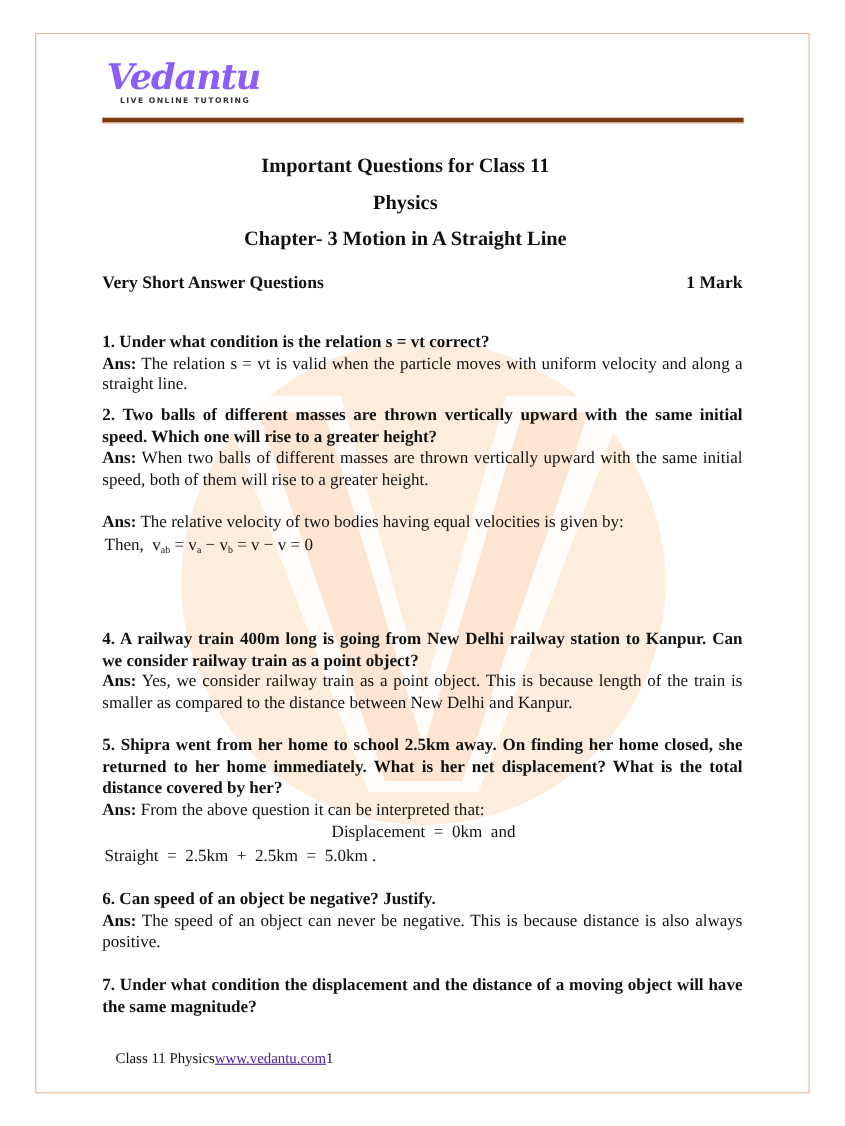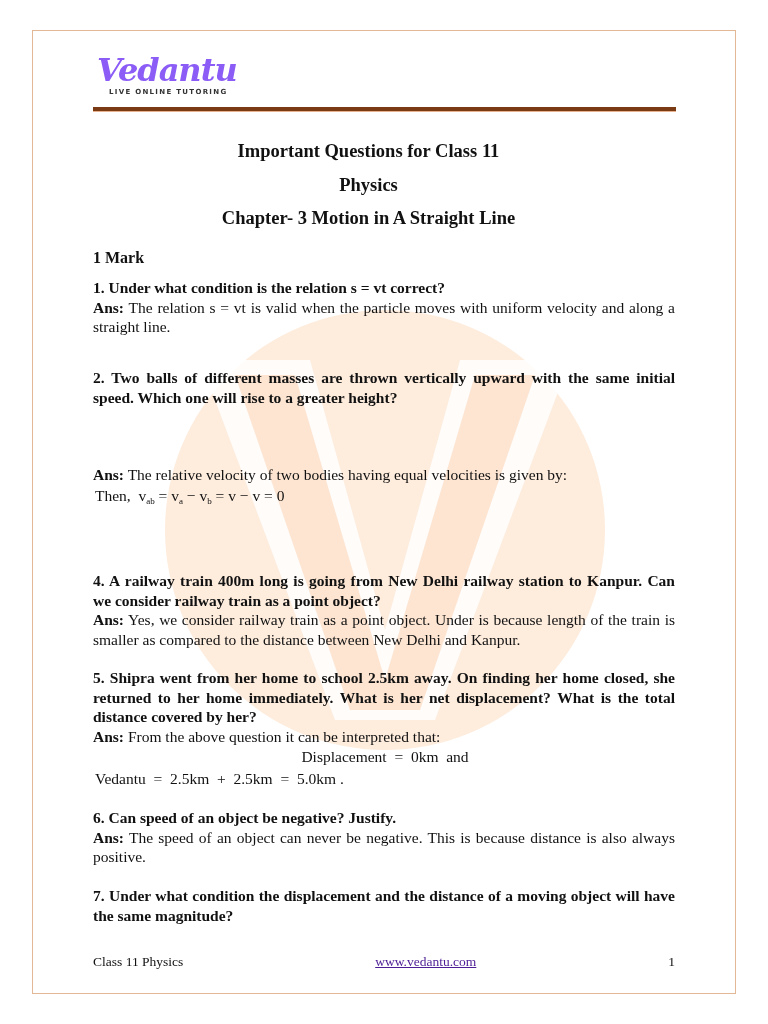--- a/index.html
+++ b/index.html
@@ -28,21 +28,21 @@
   .titles { position: absolute; left: 0; width: 737px; text-align: center; font-weight: bold; font-size: 18.5px; }
   .t1 { top: 141px; } .t2 { top: 175px; } .t3 { top: 208px; }
   .section-head { position: absolute; left: 93px; top: 249px; width: 582px; font-weight: bold; font-size: 16px; display: flex; justify-content: space-between; }
   .q { font-weight: bold; text-align: justify; }
   .a { text-align: justify; }
   .a b { font-weight: bold; }
   .math { font-family: "Liberation Serif", serif; }
   sub { font-size: 9px; vertical-align: -3px; }
   .eq { margin-left: 2px; line-height: 22px; }
   .block { position: absolute; left: 93px; width: 582px; font-size: 15.5px; line-height: 19.5px; }
-  .footer { position: absolute; top: 954px; left: 93px; width: 582px; font-size: 13.5px; display: flex; justify-content: space-between; }
+  .footer { position: absolute; top: 954px; left: 105px; width: 582px; font-size: 13.5px; display: flex; }
   .footer a { color: #4c1d95; text-decoration: underline; }
 </style>
 </head>
 <body>
 
 <div class="page-border"></div>
 
 <svg class="watermark" viewBox="0 0 450 460">
   <circle cx="225" cy="230" r="220" fill="#fde6d2" opacity="0.75"></circle>
   <path d="M40 60 L150 60 L225 330 L300 60 L410 60 L275 420 L175 420 Z" fill="#ffffff" opacity="0.85"></path>
@@ -53,47 +53,49 @@
   <div class="logo-word">Vedantu</div>
   <div class="logo-tag">LIVE ONLINE TUTORING</div>
 </div>
 <div class="header-rule"></div>
 
 <div class="titles t1">Important Questions for Class 11</div>
 <div class="titles t2">Physics</div>
 <div class="titles t3">Chapter- 3 Motion in A Straight Line</div>
 
 <div class="section-head">
+  <span>Very Short Answer Questions</span>
   <span>1 Mark</span>
 </div>
 
-<div class="block" style="top:278px;">
+<div class="block" style="top:301px;">
   <div class="q">1. Under what condition is the relation s = vt correct?</div>
   <div class="a"><b>Ans:</b> <span>The relation s = vt is valid when the particle moves with uniform velocity and along a straight line.</span></div>
 </div>
 
 <div class="block" style="top:368px;">
   <div class="q">2. Two balls of different masses are thrown vertically upward with the same initial speed. Which one will rise to a greater height?</div>
+  <div class="a"><b>Ans:</b> <span>When two balls of different masses are thrown vertically upward with the same initial speed, both of them will rise to a greater height.</span></div>
 </div>
 
 <div class="block" style="top:465px;">
   <div class="a"><b>Ans:</b> <span>The relative velocity of two bodies having equal velocities is given by:</span></div>
   <div class="eq"><span>Then,</span>&nbsp; <span class="math">v<sub>ab</sub> = v<sub>a</sub> − v<sub>b</sub> = v − v = 0</span></div>
 </div>
 
 <div class="block" style="top:571px;">
   <div class="q">4. A railway train 400m long is going from New Delhi railway station to Kanpur. Can we consider railway train as a point object?</div>
-  <div class="a"><b>Ans:</b> <span>Yes, we consider railway train as a point object. Under is because length of the train is smaller as compared to the distance between New Delhi and Kanpur.</span></div>
+  <div class="a"><b>Ans:</b> <span>Yes, we consider railway train as a point object. This is because length of the train is smaller as compared to the distance between New Delhi and Kanpur.</span></div>
 </div>
 
 <div class="block" style="top:668px;">
   <div class="q">5. Shipra went from her home to school 2.5km away. On finding her home closed, she returned to her home immediately. What is her net displacement? What is the total distance covered by her?</div>
   <div class="a"><b>Ans:</b> <span>From the above question it can be interpreted that:</span></div>
   <div class="eq" style="white-space:pre;text-align:center;">Displacement  =  0km  and</div>
-  <div class="eq" style="white-space:pre;">Vedantu  =  2.5km  +  2.5km  =  5.0km .</div>
+  <div class="eq" style="white-space:pre;">Straight  =  2.5km  +  2.5km  =  5.0km .</div>
 </div>
 
 <div class="block" style="top:808px;">
   <div class="q">6. Can speed of an object be negative? Justify.</div>
   <div class="a"><b>Ans:</b> <span>The speed of an object can never be negative. This is because distance is also always positive.</span></div>
 </div>
 
 <div class="block" style="top:886px;">
   <div class="q">7. Under what condition the displacement and the distance of a moving object will have the same magnitude?</div>
 </div>

